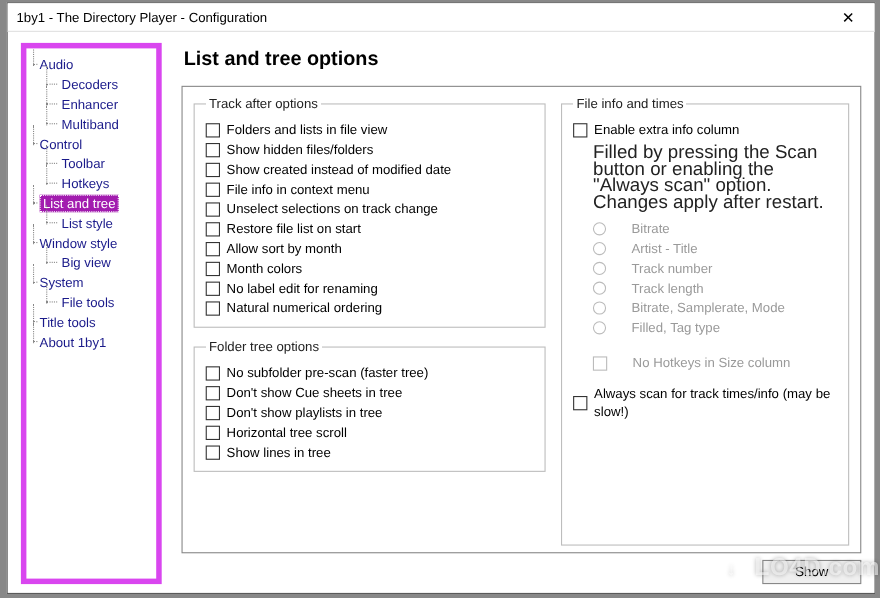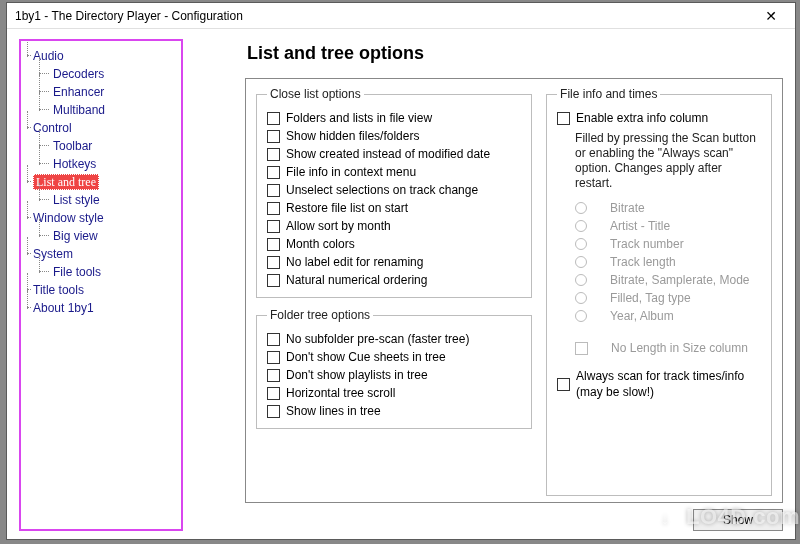--- a/index.html
+++ b/index.html
@@ -36,22 +36,22 @@
       cursor: pointer;
     }
     .content {
       flex: 1;
       display: flex;
       padding: 10px 12px 8px 12px;
       gap: 18px;
     }
     
     .tree {
-      width: 164px;
-      border: 2px solid #d946ef;
+      width: 128px;
+      border: 5px solid #d946ef;
       padding: 6px 2px 6px 6px;
       background: #fff;
       overflow: hidden;
     }
     .tree-item {
       position: relative;
       padding: 1px 0 1px 14px;
       color: #1a1a8a;
       cursor: pointer;
       white-space: nowrap;
@@ -76,28 +76,27 @@
     }
     .tree-child::before { left: 12px; width: 10px; }
     .tree-child::after, .tree-item.top::after {
       content:'';
       position:absolute;
       left:12px; top:-8px; bottom:8px;
       border-left:1px dotted #888;
     }
     .tree-item.top::after { left:0; }
     .tree .selected span {
-      background: #ef4444;
+      background: #a21caf;
       color: #fff;
       padding: 0 2px;
       border: 1px dotted #fff;
-      font-family: Liberation Serif, serif;
     }
     
-    .main { flex: 1; display: flex; flex-direction: column; margin-left: 44px; }
+    .main { flex: 1; display: flex; flex-direction: column; }
     .page-title { font-size: 18px; font-weight: bold; color: #000; margin: 4px 0 14px 2px; }
     .panel {
       flex: 1;
       border: 1px solid #888;
       padding: 8px 10px 6px 10px;
       display: flex;
       gap: 14px;
     }
     .col-left { flex: 1.1; display: flex; flex-direction: column; gap: 10px; }
     .col-right { flex: 0.9; }
@@ -119,21 +118,21 @@
       flex-shrink: 0;
     }
     .chk.disabled { border-color: #bbb; }
     .radio {
       width: 12px; height: 12px; border-radius: 50%;
       border: 1px solid #bbb;
       flex-shrink: 0;
     }
     .check-row.disabled { color: #9a9a9a; }
     .info-text {
-      font-size: 12px; color: #222;
+      font-size: 17px; color: #222;
       padding: 4px 0 8px 18px;
       line-height: 15px;
     }
     .footer {
       display: flex; justify-content: flex-end;
       padding: 6px 0 0 0;
     }
     .close-btn {
       width: 90px; height: 22px;
       border: 1px solid #888;
@@ -201,21 +200,21 @@
       <div class="tree-item top"><span>About 1by1</span></div>
     </div>
 
     <div class="main">
       <div class="page-title">List and tree options</div>
 
       <div class="panel">
         <div class="col-left">
 
           <fieldset>
-            <legend>Close list options</legend>
+            <legend>Track after options</legend>
             <div class="check-row">
                 <span class="chk"></span>
                 <span>Folders and lists in file view</span>
               </div>
             <div class="check-row">
                 <span class="chk"></span>
                 <span>Show hidden files/folders</span>
               </div>
             <div class="check-row">
                 <span class="chk"></span>
@@ -303,29 +302,25 @@
                 <span>Track length</span>
               </div>
             <div class="check-row indent disabled">
                 <span class="radio"></span>
                 <span>Bitrate, Samplerate, Mode</span>
               </div>
             <div class="check-row indent disabled">
                 <span class="radio"></span>
                 <span>Filled, Tag type</span>
               </div>
-            <div class="check-row indent disabled">
-                <span class="radio"></span>
-                <span>Year, Album</span>
-              </div>
 
             <div style="height:14px;"></div>
             <div class="check-row indent disabled">
                 <span class="chk disabled"></span>
-                <span>No Length in Size column</span>
+                <span>No Hotkeys in Size column</span>
               </div>
             <div style="height:10px;"></div>
             <div class="check-row">
                 <span class="chk"></span>
                 <span>Always scan for track times/info (may be slow!)</span>
               </div>
           </fieldset>
         </div>
       </div>
 

